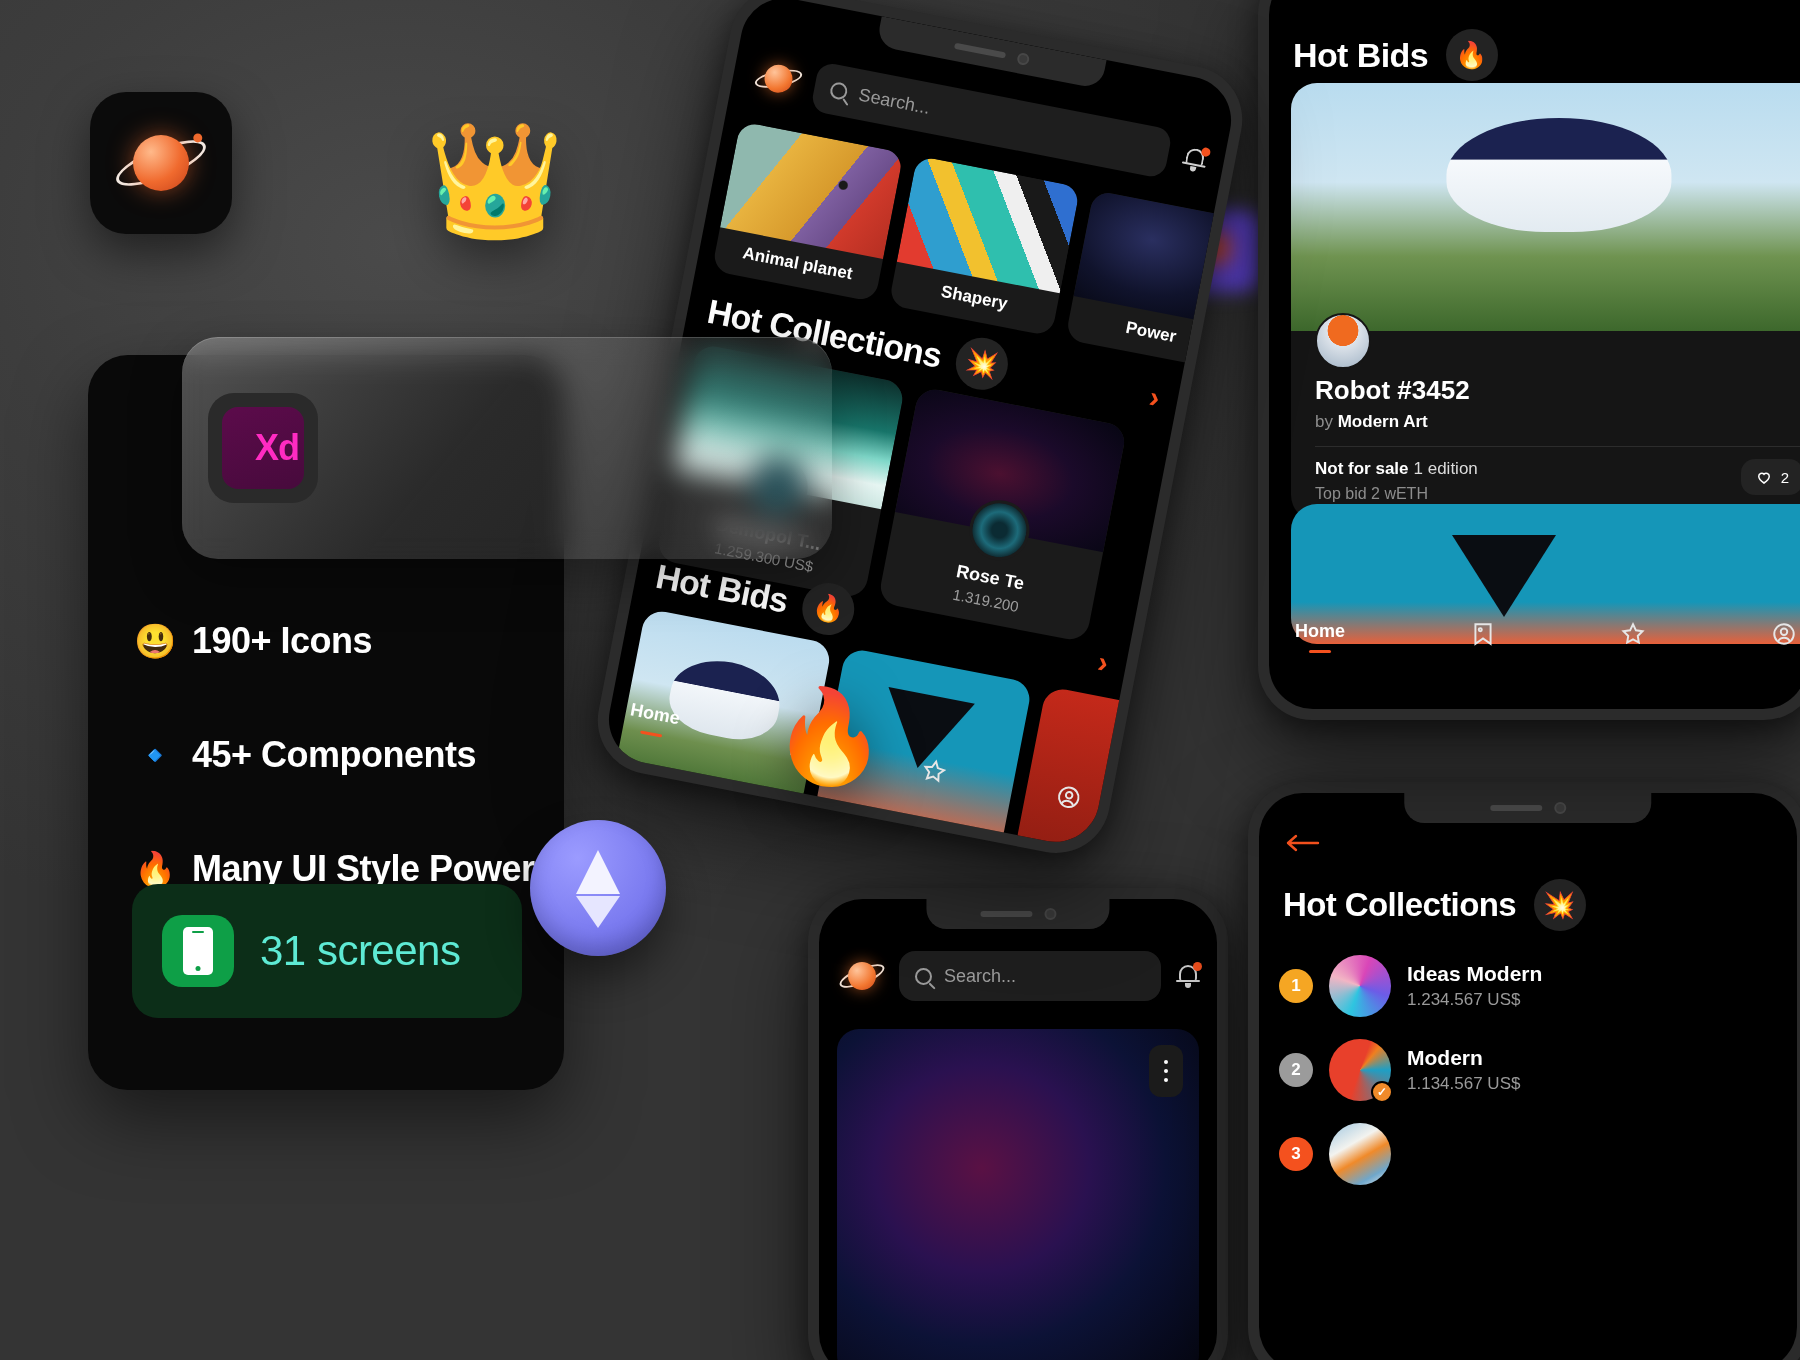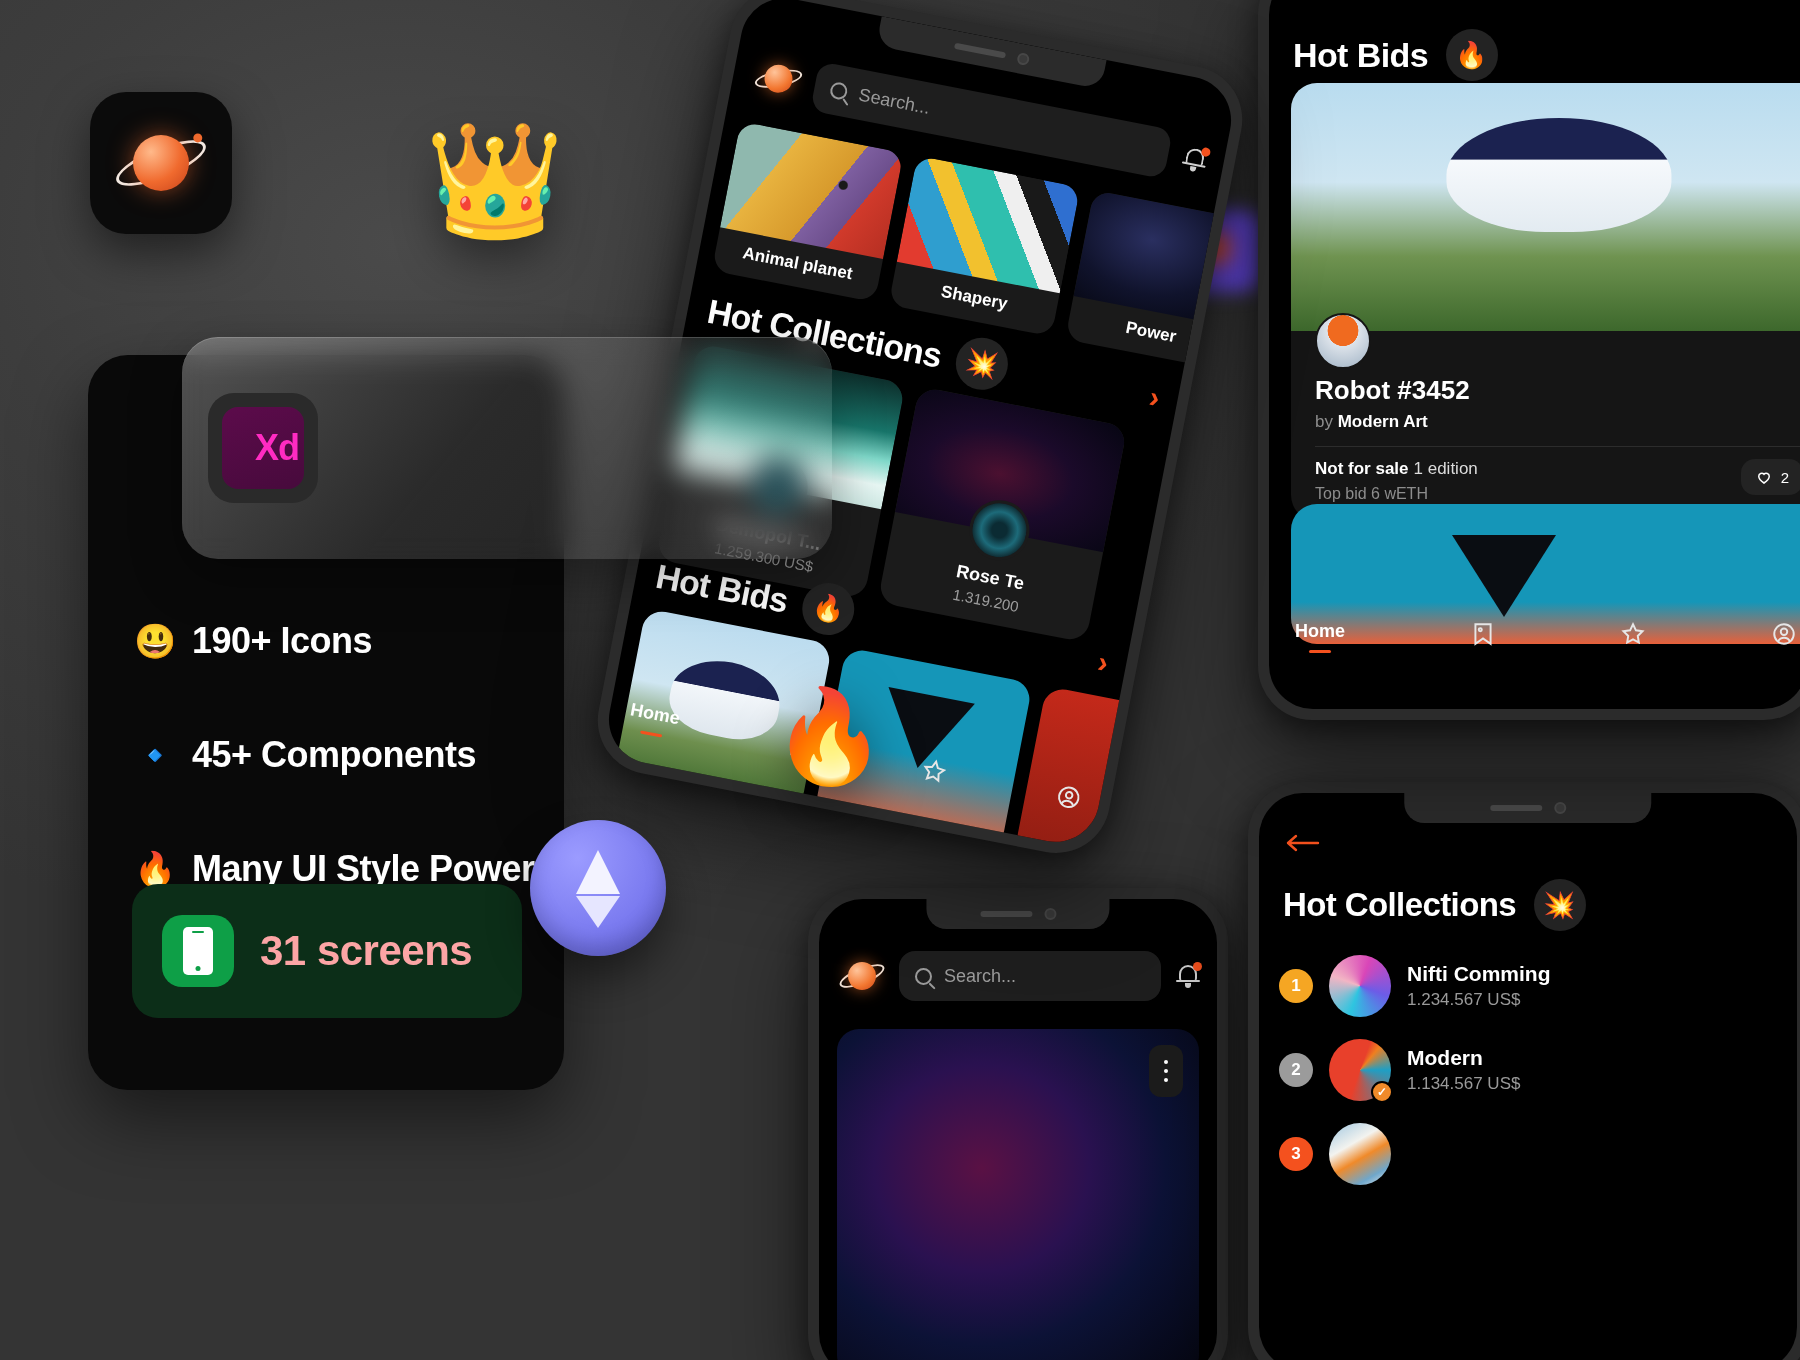--- a/index.html
+++ b/index.html
@@ -74,21 +74,21 @@
     width: 30px; height: 48px; border-radius: 5px; background: #fff; position: relative;
   }
   .screens-badge .phoneicon .inner::before {
     content: ""; position: absolute; top: 4px; left: 50%; transform: translateX(-50%);
     width: 12px; height: 2px; background: #0e9f47; border-radius: 2px;
   }
   .screens-badge .phoneicon .inner::after {
     content: ""; position: absolute; bottom: 4px; left: 50%; transform: translateX(-50%);
     width: 5px; height: 5px; background: #0e9f47; border-radius: 50%;
   }
-  .screens-badge .stxt { color: #fca5a5; font-size: 42px; font-weight: 700; letter-spacing: -.5px; }
+  .screens-badge .stxt { color: #5eead4; font-size: 42px; font-weight: 400; letter-spacing: -.5px; }
 
   
   .glass-title {
     position: absolute; left: 182px; top: 337px;
     width: 650px; height: 222px;
     border-radius: 36px;
     background: linear-gradient(130deg, rgba(255,255,255,.30) 0%, rgba(160,160,160,.22) 45%, rgba(120,120,120,.20) 100%);
     backdrop-filter: blur(14px);
     box-shadow: 0 18px 50px rgba(0,0,0,.35), inset 0 1px 0 rgba(255,255,255,.18);
     display: flex; align-items: center; padding-left: 26px; gap: 28px;
@@ -475,21 +475,21 @@
           <div class="byrow">
             <span class="by">by</span>
             <span class="au">Modern Art</span>
           </div>
           <div class="divider"></div>
           <div class="statline">
             <div>
               <div class="s1">
                 <b>Not for sale</b><span>1 edition</span>
               </div>
-              <div class="s2">Top bid 6 wETH</div>
+              <div class="s2">Top bid 2 wETH</div>
             </div>
             <div class="likepill">
               <svg class="heart-ic" viewBox="0 0 24 24" fill="none" stroke="#fff" stroke-width="2">
                 <path d="M12 20s-7-4.6-7-9a4 4 0 0 1 7-2.6A4 4 0 0 1 19 11c0 4.4-7 9-7 9z"></path>
               </svg>
               <span>2</span>
             </div>
           </div>
         </div>
       </div>
@@ -571,21 +571,21 @@
       <div class="br-title">
         <span class="t">Hot Collections</span>
         <span class="round-chip">💥</span>
       </div>
 
       <div class="coll-list">
         <div class="coll-item">
           <div class="rank r1">1</div>
           <div class="av av1"></div>
           <div>
-            <div class="nm2">Nifti Comming</div>
+            <div class="nm2">Ideas Modern</div>
             <div class="pr2">1.234.567 US$</div>
           </div>
         </div>
         <div class="coll-item">
           <div class="rank r2">2</div>
           <div class="av av2">
             <span class="verified">✓</span>
           </div>
           <div>
             <div class="nm2">Modern</div>

